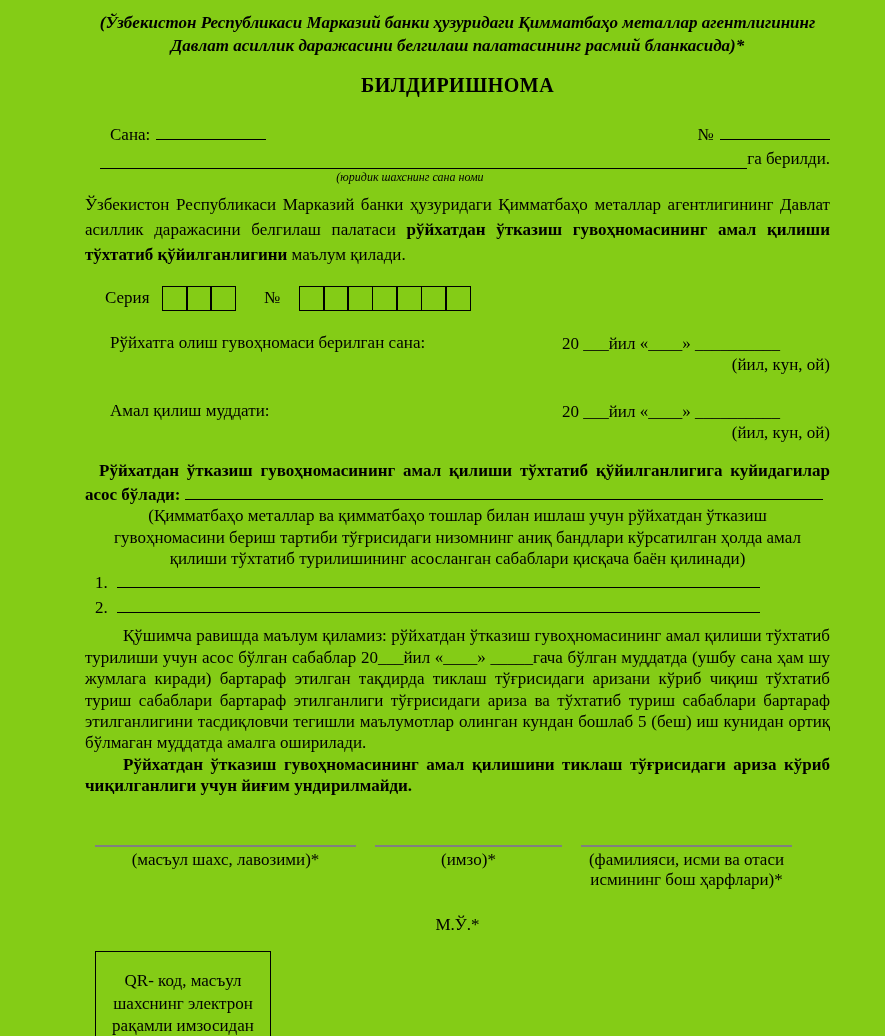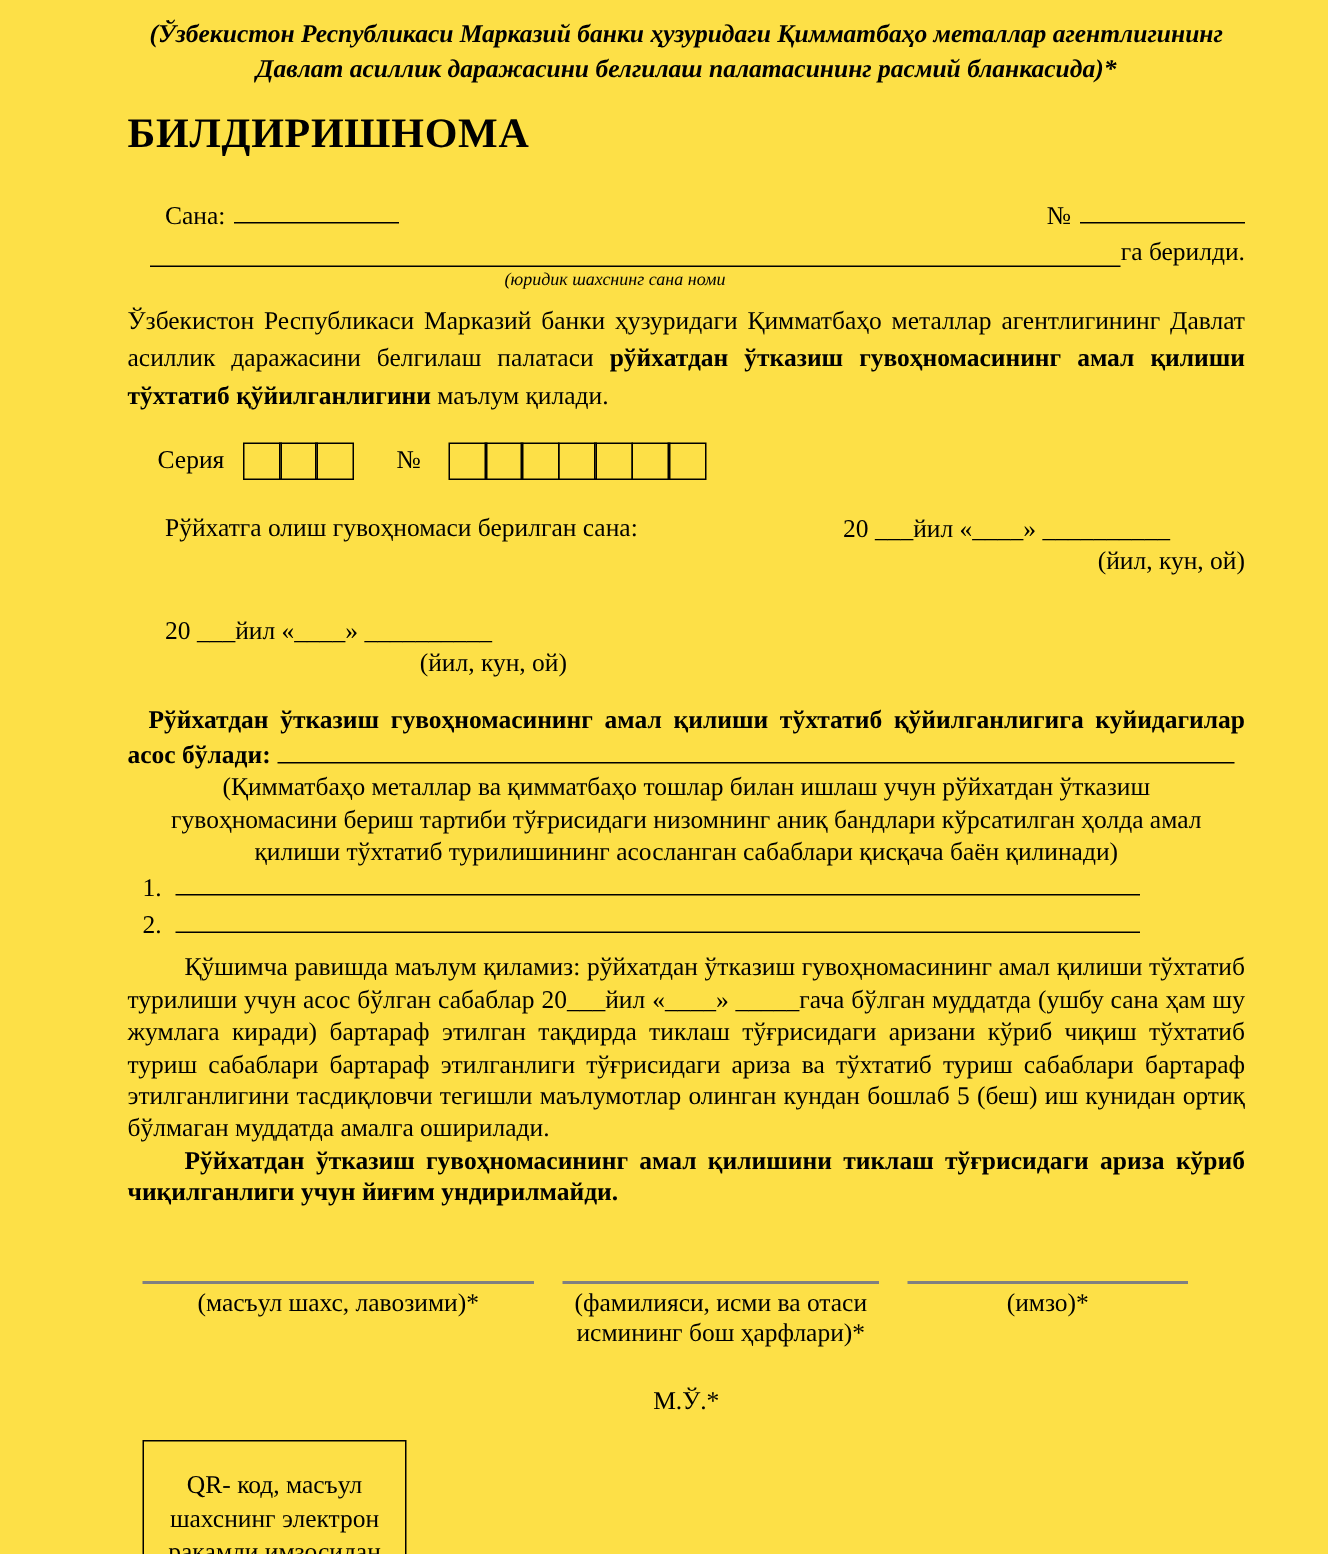--- a/index.html
+++ b/index.html
@@ -1,28 +1,28 @@
 <!DOCTYPE html>
 <html><head>
 <meta charset="utf-8">
 <style>
   html,body { margin:0; padding:0; background:#ffffff; }
   .page {
     width:885px; height:1036px; box-sizing:border-box;
     padding:12px 55px 18px 85px;
     font-family:"Liberation Serif", serif;
-    font-size:17px; color:#000; background:#fde047;
+    font-size:17px; color:#000; background:#84cc16;
     position:relative; overflow:hidden;
   }
   .header-note {
     text-align:center; font-style:italic; font-weight:bold;
     line-height:1.35; padding:0 10px;
   }
   .doc-title {
-    font-weight:bold; font-size:28px;
+    text-align:center; font-weight:bold; font-size:20px;
     letter-spacing:0.5px; margin-top:16px;
   }
   .blank {
     display:inline-block; border-bottom:1px solid #000;
     height:1.05em; vertical-align:baseline;
   }
   .meta-row { display:flex; justify-content:space-between; margin-top:24px; padding-left:25px; align-items:baseline; }
   .meta-group { display:flex; align-items:baseline; gap:6px; }
   .w110 { width:110px; }
   .issued-row { display:flex; align-items:flex-end; margin-top:4px; padding-left:15px; }
@@ -119,20 +119,21 @@
 
   <div class="date-row first">
     <div>Рўйхатга олиш гувоҳномаси берилган сана:</div>
     <div class="date-value">
       <div class="date-template">20 ___йил «____» __________</div>
       <div class="date-caption">(йил, кун, ой)</div>
     </div>
   </div>
 
   <div class="date-row">
+    <div>Амал қилиш муддати:</div>
     <div class="date-value">
       <div class="date-template">20 ___йил «____» __________</div>
       <div class="date-caption">(йил, кун, ой)</div>
     </div>
   </div>
 
   <p class="para basis-para">
     <span>Рўйхатдан ўтказиш гувоҳномасининг амал қилиши тўхтатиб қўйилганлигига куйидагилар асос бўлади:</span>
     <span class="blank"></span>
   </p>
@@ -150,27 +151,27 @@
 
   <p class="para additional-para">Қўшимча равишда маълум қиламиз: рўйхатдан ўтказиш гувоҳномасининг амал қилиши тўхтатиб турилиши учун асос бўлган сабаблар 20___йил «____» _____гача бўлган муддатда (ушбу сана ҳам шу жумлага киради) бартараф этилган тақдирда тиклаш тўғрисидаги аризани кўриб чиқиш тўхтатиб туриш сабаблари бартараф этилганлиги тўғрисидаги ариза ва тўхтатиб туриш сабаблари бартараф этилганлигини тасдиқловчи тегишли маълумотлар олинган кундан бошлаб 5 (беш) иш кунидан ортиқ бўлмаган муддатда амалга оширилади.</p>
 
   <p class="para bold-para">Рўйхатдан ўтказиш гувоҳномасининг амал қилишини тиклаш тўғрисидаги ариза кўриб чиқилганлиги учун йиғим ундирилмайди.</p>
 
   <div class="sig-row">
     <div class="sig-col c1">
       <div class="sig-line"></div>
       <div>(масъул шахс, лавозими)*</div>
     </div>
+    <div class="sig-col c2">
+      <div class="sig-line"></div>
+      <div>(имзо)*</div>
+    </div>
     <div class="sig-col c3">
       <div class="sig-line"></div>
       <div>(фамилияси, исми ва отаси исмининг бош ҳарфлари)*</div>
-    </div>
-    <div class="sig-col c2">
-      <div class="sig-line"></div>
-      <div>(имзо)*</div>
     </div>
   </div>
 
   <div class="seal">М.Ў.*</div>
 
   <div class="qr-box">QR- код, масъул шахснинг электрон рақамли имзосидан иборат**</div>
 
 </div>
 
 </body></html>

